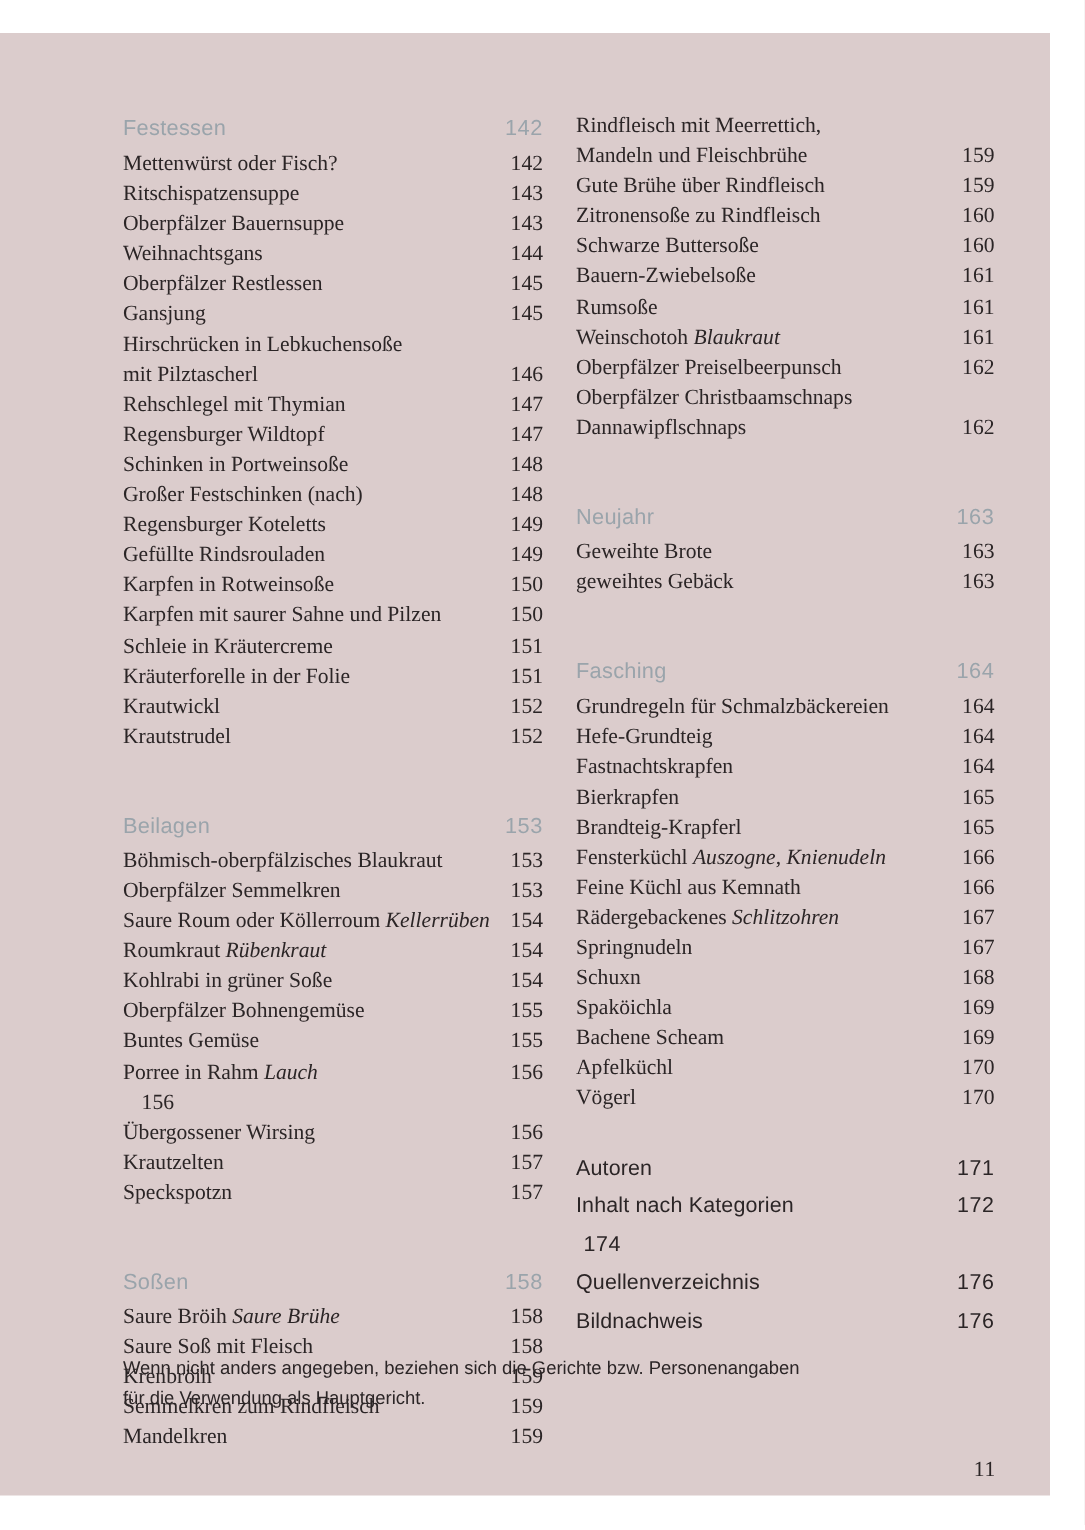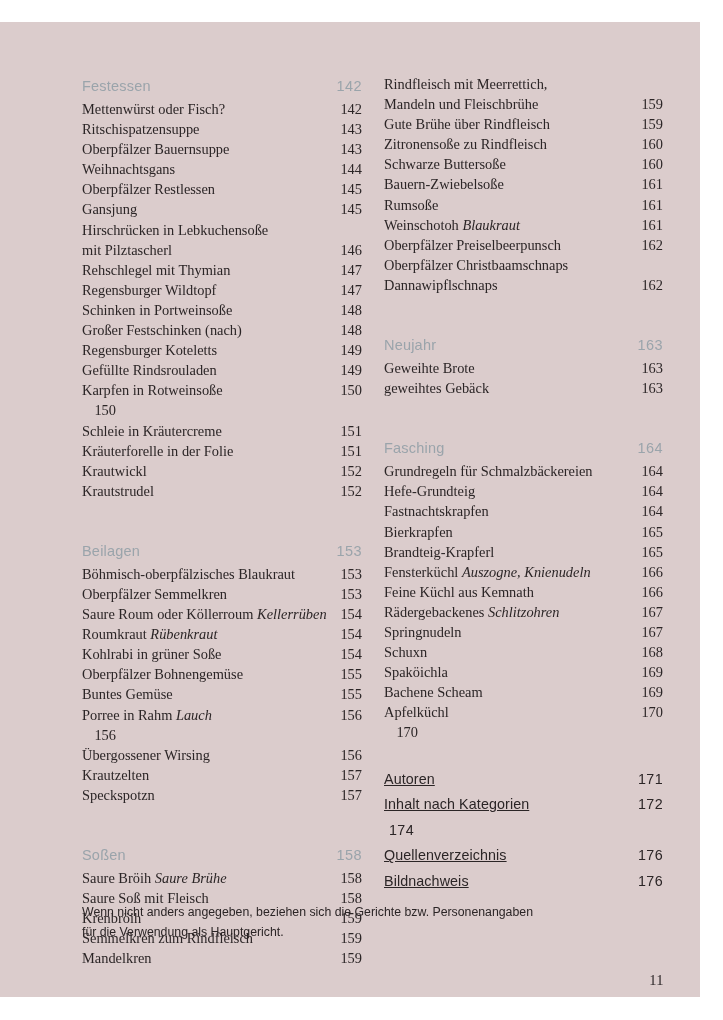--- a/index.html
+++ b/index.html
@@ -80,21 +80,21 @@
   .bm-entry {
     display: flex;
     align-items: baseline;
     font-family: "Liberation Sans", sans-serif;
     font-size: 14.3px;
     color: #2b2526;
     height: 25.6px;
     line-height: 25.6px;
     letter-spacing: 0.1px;
   }
-  .bm-entry .t { flex: 1 1 auto; white-space: nowrap; text-decoration: underline; }
+  .bm-entry .t { flex: 1 1 auto; white-space: nowrap; }
   .bm-entry .p {
     flex: 0 0 auto;
     text-align: right;
     min-width: 30px;
     letter-spacing: 0.4px;
   }
 
   
   #footnote {
     position: absolute;
@@ -187,20 +187,21 @@
           </div>
           <div class="entry">
             <span class="t">Gefüllte Rindsrouladen</span>
             <span class="p">149</span>
           </div>
           <div class="entry">
             <span class="t">Karpfen in Rotweinsoße</span>
             <span class="p">150</span>
           </div>
           <div class="entry">
+            <span class="t">Karpfen mit saurer Sahne und Pilzen</span>
             <span class="p">150</span>
           </div>
           <div class="entry">
             <span class="t">Schleie in Kräutercreme</span>
             <span class="p">151</span>
           </div>
           <div class="entry">
             <span class="t">Kräuterforelle in der Folie</span>
             <span class="p">151</span>
           </div>
@@ -405,20 +406,21 @@
           </div>
           <div class="entry">
             <span class="t">Bachene Scheam</span>
             <span class="p">169</span>
           </div>
           <div class="entry">
             <span class="t">Apfelküchl</span>
             <span class="p">170</span>
           </div>
           <div class="entry">
+            <span class="t">Vögerl</span>
             <span class="p">170</span>
           </div>
         </div>
         <div class="backmatter">
           <div class="bm-entry">
             <span class="t">Autoren</span>
             <span class="p">171</span>
           </div>
           <div class="bm-entry">
             <span class="t">Inhalt nach Kategorien</span>

